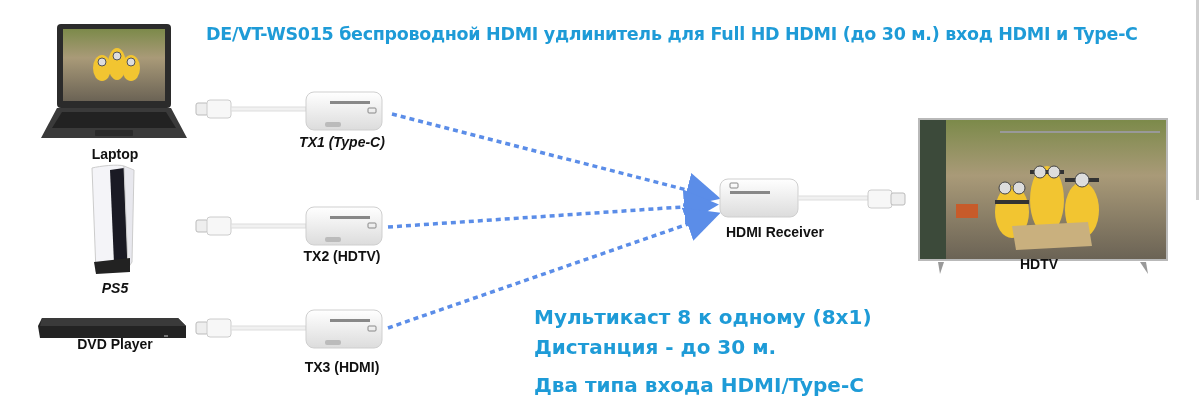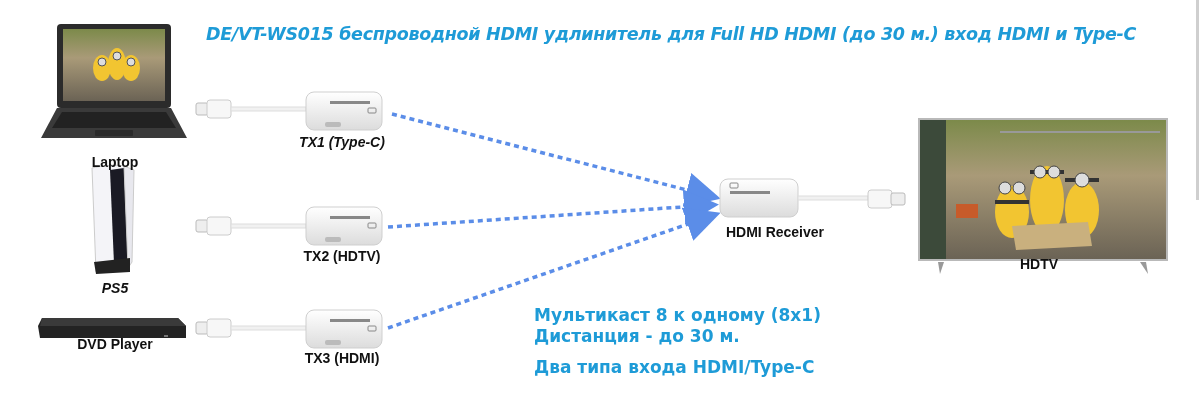--- a/index.html
+++ b/index.html
@@ -1,20 +1,20 @@
 <!DOCTYPE html>
 <html><head>
 <meta charset="utf-8">
 <style>
   html, body { margin:0; padding:0; background:#fff; }
   body { width:1200px; height:403px; position:relative; overflow:hidden; font-family:"Liberation Sans", sans-serif; }
   .abs { position:absolute; }
-  .title { left:206px; top:24px; font-family:"DejaVu Sans", sans-serif; font-size:17.5px; font-weight:bold; color:#1e9bd7; white-space:nowrap; letter-spacing:-0.3px;font-style:italic; }
+  .title { left:206px; top:24px; font-family:"DejaVu Sans", sans-serif; font-size:17.5px; font-weight:bold; color:#1e9bd7; white-space:nowrap; letter-spacing:-0.3px; }
   .label { font-weight:bold; font-size:14px; color:#111; white-space:nowrap; text-align:center; }
-  .feat { left:534px; font-family:"DejaVu Sans", sans-serif; font-size:17px; font-weight:bold; color:#1e9bd7; white-space:nowrap; }
+  .feat { left:534px; font-family:"DejaVu Sans", sans-serif; font-size:20px; font-weight:bold; color:#1e9bd7; white-space:nowrap; }
   .scroll { left:1196px; top:0; width:3px; height:200px; background:#cfcfcf; }
   svg { position:absolute; left:0; top:0; }
 </style>
 </head>
 <body>
 
 <div class="abs title">DE/VT-WS015 беспроводной HDMI удлинитель для Full HD HDMI (до 30 м.) вход HDMI и Type-C</div>
 
 <svg width="1200" height="403">
   <defs>
@@ -118,29 +118,29 @@
     <circle cx="1040" cy="172" r="6" fill="#ddd" stroke="#444"></circle>
     <circle cx="1054" cy="172" r="6" fill="#ddd" stroke="#444"></circle>
     <circle cx="1082" cy="180" r="7" fill="#ddd" stroke="#444"></circle>
     <path d="M1012,226 L1088,222 L1092,246 L1016,250 Z" fill="#c9b07e"></path>
     <rect x="956" y="204" width="22" height="14" fill="#c75b2a"></rect>
     <path d="M938,262 L944,262 L940,274 Z" fill="#999"></path>
     <path d="M1140,262 L1146,262 L1148,274 Z" fill="#999"></path>
   </g>
 </svg>
 
-<div class="abs label" style="left:80px;top:154px;width:70px;">Laptop</div>
+<div class="abs label" style="left:80px;top:146px;width:70px;">Laptop</div>
 <div class="abs label" style="left:280px;top:134px;width:124px;font-style:italic;">TX1 (Type-C)</div>
 
 <div class="abs label" style="left:80px;top:280px;width:70px;font-style:italic;">PS5</div>
 <div class="abs label" style="left:280px;top:248px;width:124px;">TX2 (HDTV)</div>
 
 <div class="abs label" style="left:60px;top:336px;width:110px;">DVD Player</div>
-<div class="abs label" style="left:280px;top:350px;width:124px;">TX3 (HDMI)</div>
+<div class="abs label" style="left:280px;top:359px;width:124px;">TX3 (HDMI)</div>
 
 <div class="abs label" style="left:712px;top:224px;width:126px;">HDMI Receiver</div>
 <div class="abs label" style="left:1004px;top:256px;width:70px;">HDTV</div>
 
 <div class="abs feat" style="top:305px;">Мультикаст 8 к одному (8x1)</div>
-<div class="abs feat" style="top:326px;">Дистанция - до 30 м.</div>
-<div class="abs feat" style="top:357px;">Два типа входа HDMI/Type-C</div>
+<div class="abs feat" style="top:335px;">Дистанция - до 30 м.</div>
+<div class="abs feat" style="top:373px;">Два типа входа HDMI/Type-C</div>
 
 <div class="abs scroll"></div>
 
 </body></html>

